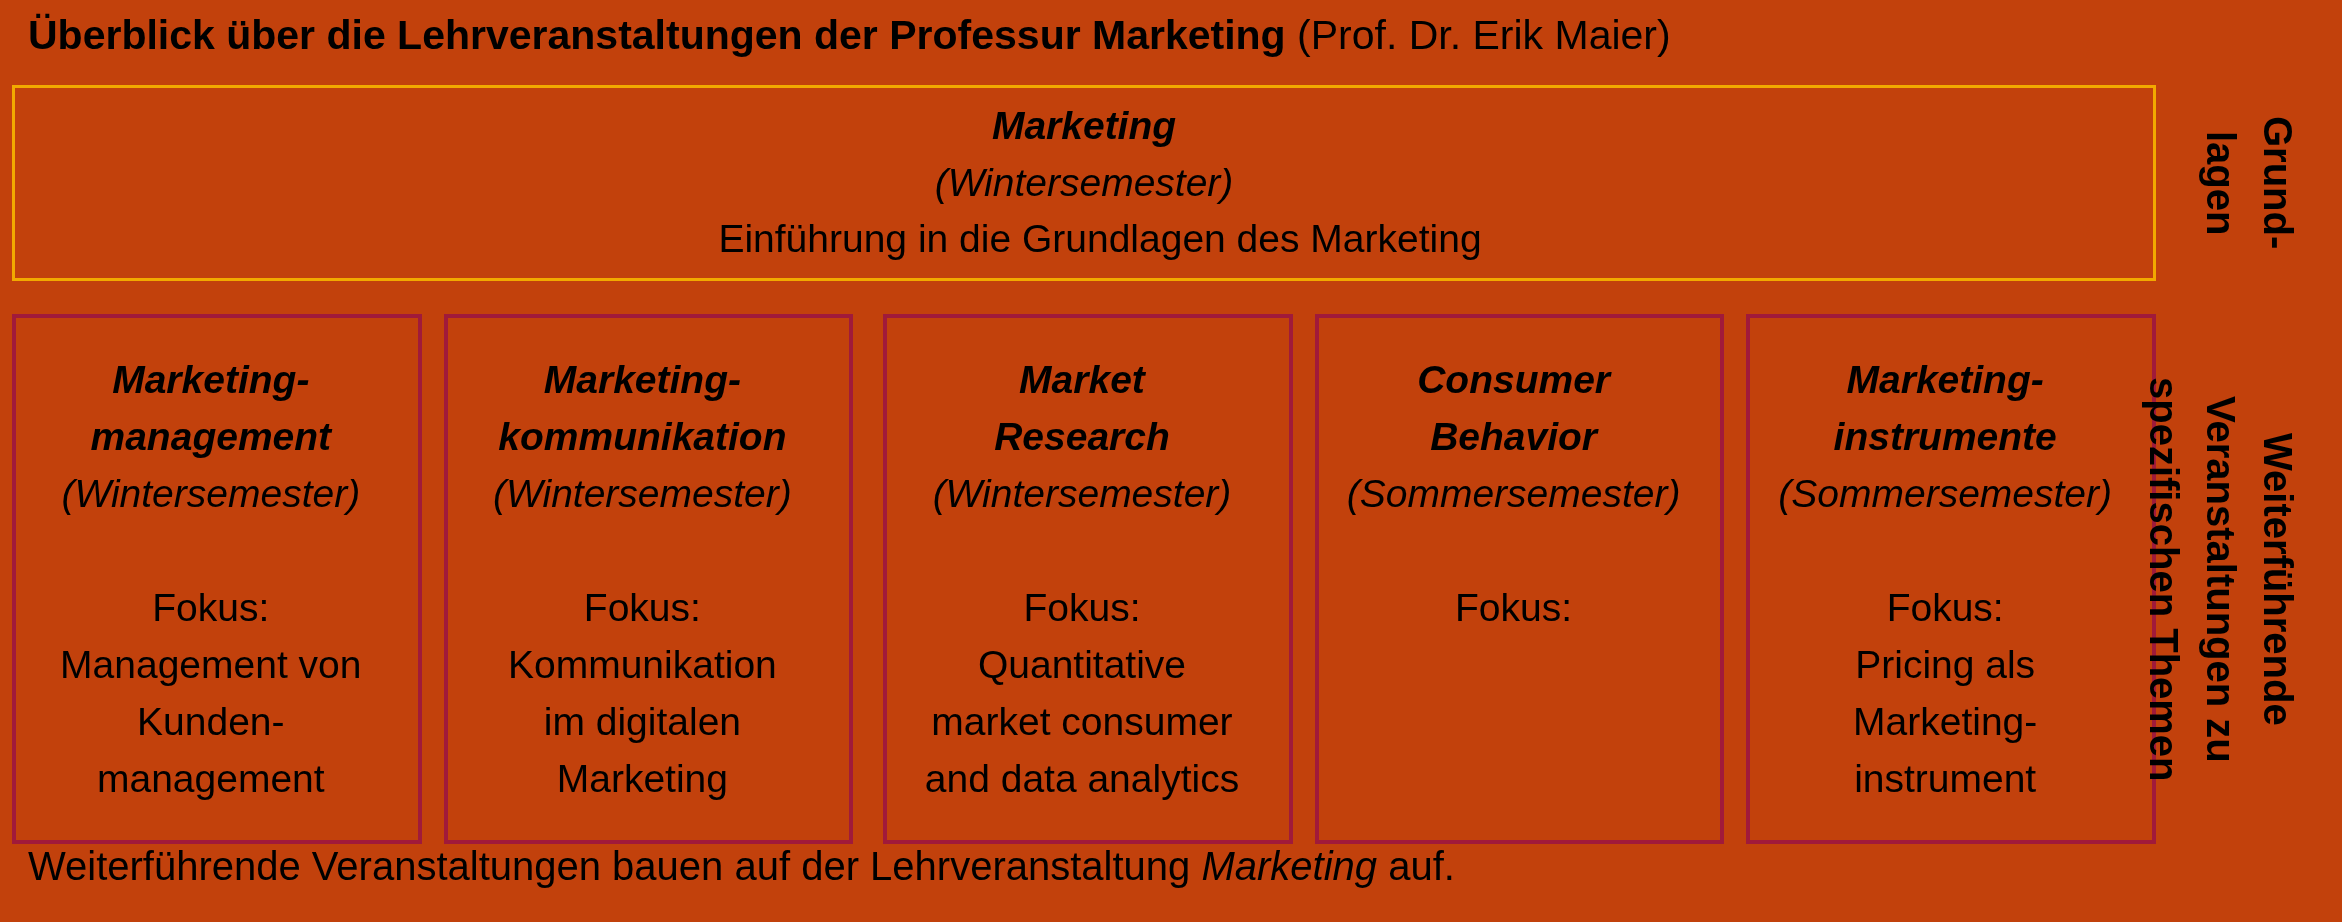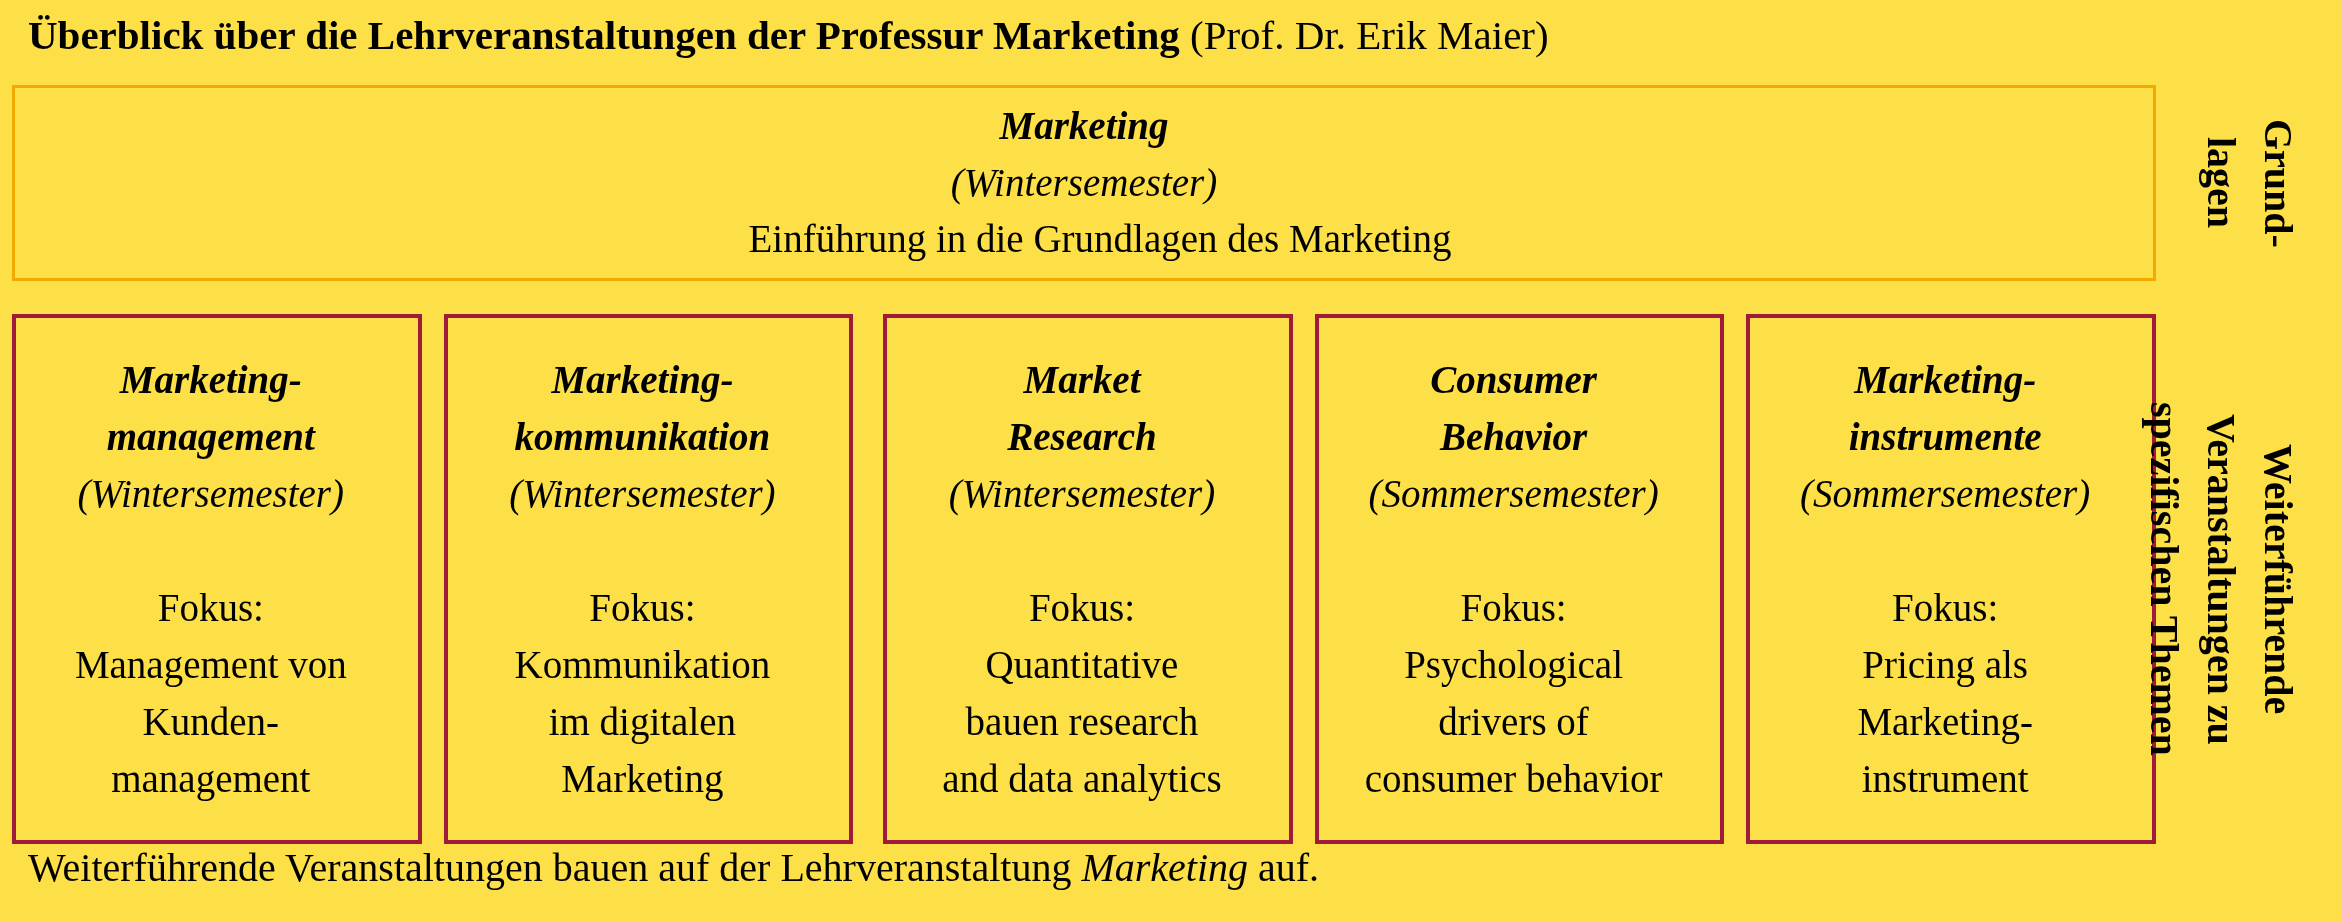--- a/index.html
+++ b/index.html
@@ -4,22 +4,22 @@
 <style>
   html, body {
     margin: 0;
     padding: 0;
     background: #ffffff;
   }
   .canvas {
     position: relative;
     width: 2342px;
     height: 922px;
-    background: #fde047;
-    font-family: Liberation Serif, serif;
+    background: #c2410c;
+    font-family: Liberation Sans, sans-serif;
     color: #000000;
     overflow: hidden;
   }
 
   
   .title {
     position: absolute;
     left: 28px;
     top: 10px;
     font-size: 41px;
@@ -153,33 +153,30 @@
 Marketing</div>
     </div>
 
     <div class="course-box" style="border-color: rgb(160, 26, 58); margin-left: 8px;">
       <div class="course-name">Market
 Research</div>
       <div class="course-semester">(Wintersemester)</div>
       <div class="course-spacer"></div>
       <div class="course-focus-label">Fokus:</div>
       <div class="course-focus">Quantitative
-bauen research
+market consumer
 and data analytics</div>
     </div>
 
     <div class="course-box" style="border-color: rgb(160, 26, 58);">
       <div class="course-name">Consumer
 Behavior</div>
       <div class="course-semester">(Sommersemester)</div>
       <div class="course-spacer"></div>
       <div class="course-focus-label">Fokus:</div>
-      <div class="course-focus">Psychological
-drivers of
-consumer behavior</div>
     </div>
 
     <div class="course-box" style="border-color: rgb(160, 26, 58);">
       <div class="course-name">Marketing-
 instrumente</div>
       <div class="course-semester">(Sommersemester)</div>
       <div class="course-spacer"></div>
       <div class="course-focus-label">Fokus:</div>
       <div class="course-focus">Pricing als
 Marketing-

